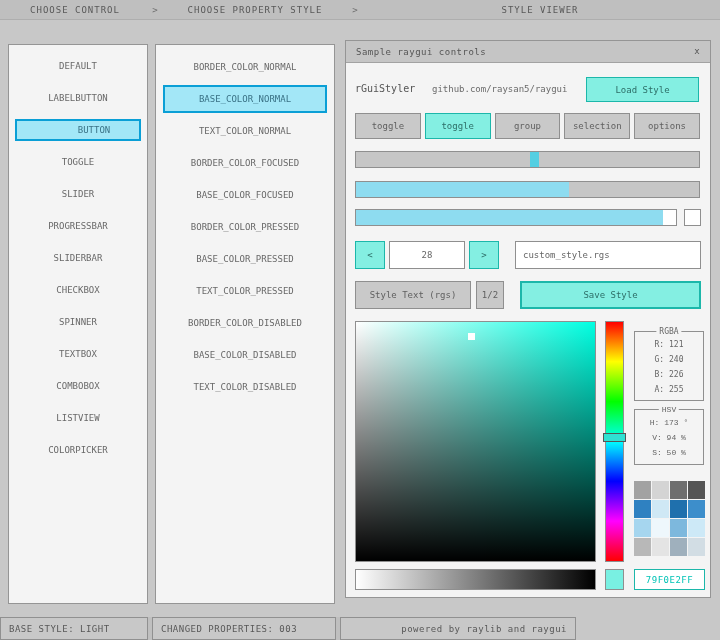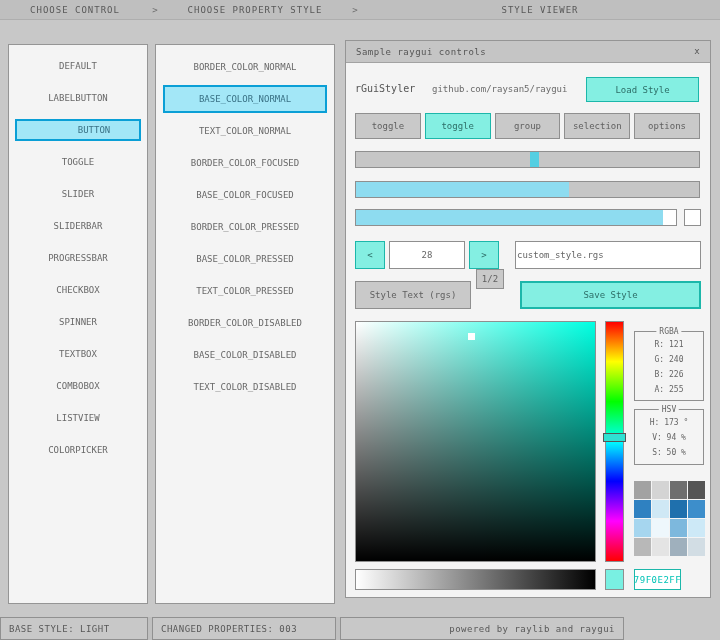--- a/index.html
+++ b/index.html
@@ -55,54 +55,54 @@
     background:#ffffff; border:1px solid #8f8f8f; }
   .sbfill { height:100%; background:var(--c-bar_fill,#8edcf0); }
   .checkbox { position:absolute; left:338px; top:146px; width:17px; height:17px;
     background:#fff; border:1px solid #8f8f8f; }
   .spindec { position:absolute; left:9px;  top:178px; width:30px; height:28px; }
   .valuebox { position:absolute; left:43px; top:178px; width:76px; height:28px;
     background:#fff; border:1px solid #8f8f8f; display:flex; align-items:center; justify-content:center;
     font-size:9px; color:#666; }
   .spininc { position:absolute; left:123px; top:178px; width:30px; height:28px; }
   .filename { position:absolute; left:169px; top:178px; width:186px; height:28px;
-    background:#fff; border:1px solid #8f8f8f; font-family:inherit; font-size:9px; color:#666; padding-left:1px; }
+    background:#fff; border:1px solid #8f8f8f; font-family:inherit; font-size:9px; color:#666; padding-left:7px; }
   .styletext { position:absolute; left:9px;  top:218px; width:116px; height:28px; }
-  .pagebtn   { position:absolute; left:130px; top:206px; width:28px;  height:20px; }
+  .pagebtn   { position:absolute; left:130px; top:218px; width:28px;  height:28px; }
   .savebtn   { position:absolute; left:174px; top:218px; width:181px; height:28px;
     border:2px solid var(--c-save_border,#962230); }
   .picker { position:absolute; left:9px; top:258px; width:241px; height:241px; border:1px solid #8f8f8f;
     background:linear-gradient(to bottom, rgba(0,0,0,0), #000),
                linear-gradient(to right, #fff, var(--c-hue,#00ffe1)); }
   .marker { position:absolute; width:7px; height:7px; background:#fff; }
   .huebar { position:absolute; left:259px; top:258px; width:19px; height:241px; border:1px solid #8f8f8f;
     background:linear-gradient(to bottom,#f00 0%,#ff0 16.6%,#0f0 33.3%,#0ff 50%,#00f 66.6%,#f0f 83.3%,#f00 100%); }
   .huehandle { position:absolute; left:-3px; right:-3px; height:9px;
     background:var(--c-hue_handle,#2fe0d2); border:1px solid #555; }
   .gbox { position:absolute; left:288px; width:70px; border:1px solid #8f8f8f; }
   .rgbabox { top:268px; height:70px; }
-  .hsvbox  { top:346px; height:56px; }
+  .hsvbox  { top:346px; height:56px;font-family:Liberation Mono, monospace; }
   .glabel { position:absolute; top:-5px; left:50%; transform:translateX(-50%);
     background:var(--c-panel,#f4f4f4); padding:0 3px; font-size:8px; color:#666; }
   .grows { padding-top:5px; }
   .grow { display:flex; justify-content:center; gap:3px; align-items:center;
     height:15px; font-size:8px; color:#666; }
   .palette { position:absolute; left:288px; top:418px; width:71px;
     display:grid; grid-template-columns:repeat(4,1fr); gap:1px; }
   .pcell { height:18px; }
   .graybar { position:absolute; left:9px; top:506px; width:241px; height:21px;
     border:1px solid #8f8f8f; background:linear-gradient(to right,#fff,#000); }
   .swatch { position:absolute; left:259px; top:506px; width:19px; height:21px;
     border:1px solid #8f8f8f; background:var(--c-swatch,#79f0e2); }
-  .hexbox { position:absolute; left:288px; top:506px; width:47px; height:21px;
+  .hexbox { position:absolute; left:288px; top:506px; width:71px; height:21px;
     border:1px solid var(--c-accent_border,#1cb7aa); background:#fff;
     display:flex; align-items:center; justify-content:center;
     font-size:9px; letter-spacing:.5px; color:var(--c-hex_text,#00c3b6);text-align:right; }
   
-  .statusbar { position:absolute; left:0; top:617px; width:624px; height:23px;
+  .statusbar { position:absolute; left:0; top:617px; width:576px; height:23px;
     background:var(--c-header,#bfbfbf); display:flex; align-items:stretch;
     font-size:9px; color:#585858; }
   .seg { border:1px solid #909090; background:var(--c-bg,#c8c8c8);
     display:flex; align-items:center; padding-left:8px; letter-spacing:.5px; }
   .seg1 { width:148px; }
   .seg2 { width:184px; margin-left:4px; }
   .seg3 { flex:1; margin-left:4px; justify-content:flex-end; padding-right:8px; }
 </style>
 </head>
 <body>
@@ -116,22 +116,22 @@
     <div class="h-sep">&gt;</div>
     <div class="h-sec h-s3">STYLE VIEWER</div>
   </div>
 
   <div class="panel panel-left">
       <div class="ctrl-item">DEFAULT</div>
       <div class="ctrl-item">LABELBUTTON</div>
       <div class="ctrl-item sel">BUTTON</div>
       <div class="ctrl-item">TOGGLE</div>
       <div class="ctrl-item">SLIDER</div>
+      <div class="ctrl-item">PROGRESSBAR</div>
       <div class="ctrl-item">SLIDERBAR</div>
-      <div class="ctrl-item">PROGRESSBAR</div>
       <div class="ctrl-item">CHECKBOX</div>
       <div class="ctrl-item">SPINNER</div>
       <div class="ctrl-item">TEXTBOX</div>
       <div class="ctrl-item">COMBOBOX</div>
       <div class="ctrl-item">LISTVIEW</div>
       <div class="ctrl-item">COLORPICKER</div>
     </div>
   <div class="panel panel-mid">
       <div class="prop-item">BORDER_COLOR_NORMAL</div>
       <div class="prop-item sel">BASE_COLOR_NORMAL</div>

